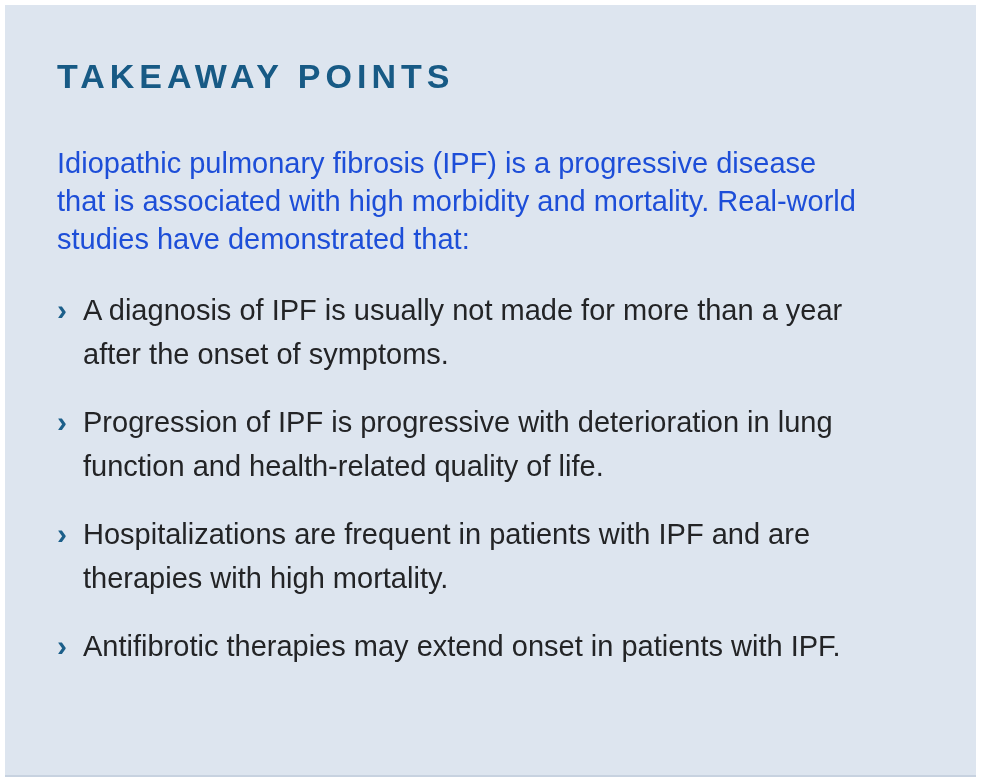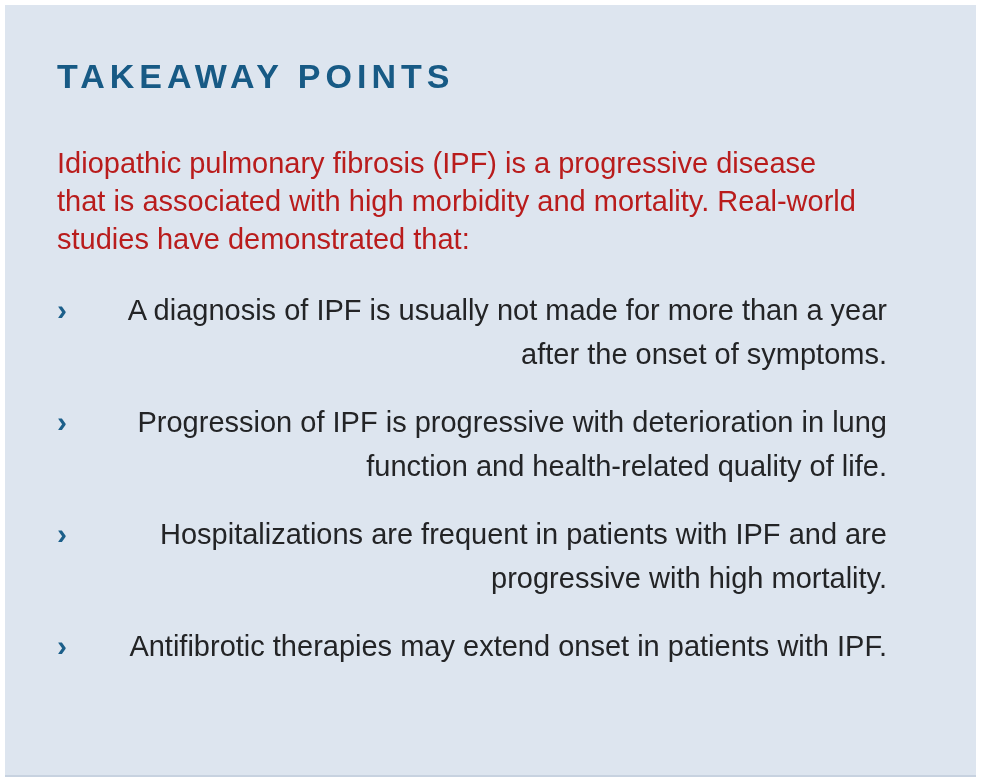--- a/index.html
+++ b/index.html
@@ -30,21 +30,21 @@
     font-weight: 700;
     letter-spacing: 5px;
     color: #175a85;
   }
   .intro {
     margin: 0 0 30px 0;
     max-width: 800px;
     font-size: 29px;
     font-weight: 400;
     line-height: 38px;
-    color: #b91c1c;
+    color: #1d4ed8;
   }
   .bullet-list {
     list-style: none;
     margin: 0;
     padding: 0;
   }
   .bullet {
     display: flex;
     align-items: flex-start;
     margin: 0 0 24px 0;
@@ -56,21 +56,20 @@
   .chev {
     flex: 0 0 auto;
     width: 26px;
     color: #1c5f8a;
     font-weight: 700;
     font-size: 30px;
     line-height: 44px;
   }
   .bullet-text {
     flex: 1 1 auto;
-    text-align: right;
   }
 </style>
 </head>
 <body>
 
 <div class="page">
   <section class="panel">
 
     <h2 class="panel-title">TAKEAWAY POINTS</h2>
 
@@ -83,21 +82,21 @@
         <span class="bullet-text">A diagnosis of IPF is usually not made for more than a year after the onset of symptoms.</span>
       </li>
 
       <li class="bullet">
         <span class="chev">›</span>
         <span class="bullet-text">Progression of IPF is progressive with deterioration in lung function and health-related quality of life.</span>
       </li>
 
       <li class="bullet">
         <span class="chev">›</span>
-        <span class="bullet-text">Hospitalizations are frequent in patients with IPF and are progressive with high mortality.</span>
+        <span class="bullet-text">Hospitalizations are frequent in patients with IPF and are therapies with high mortality.</span>
       </li>
 
       <li class="bullet">
         <span class="chev">›</span>
         <span class="bullet-text">Antifibrotic therapies may extend onset in patients with IPF.</span>
       </li>
 
     </ul>
   </section>
 </div>

